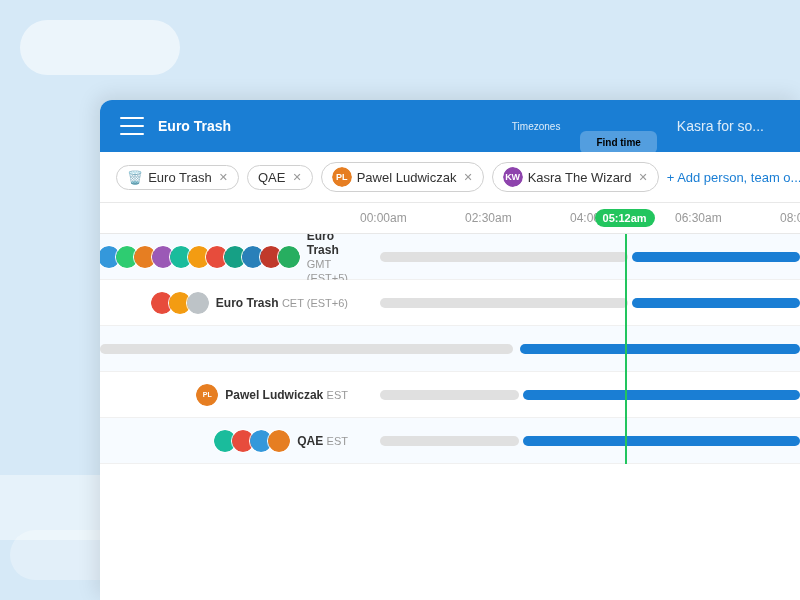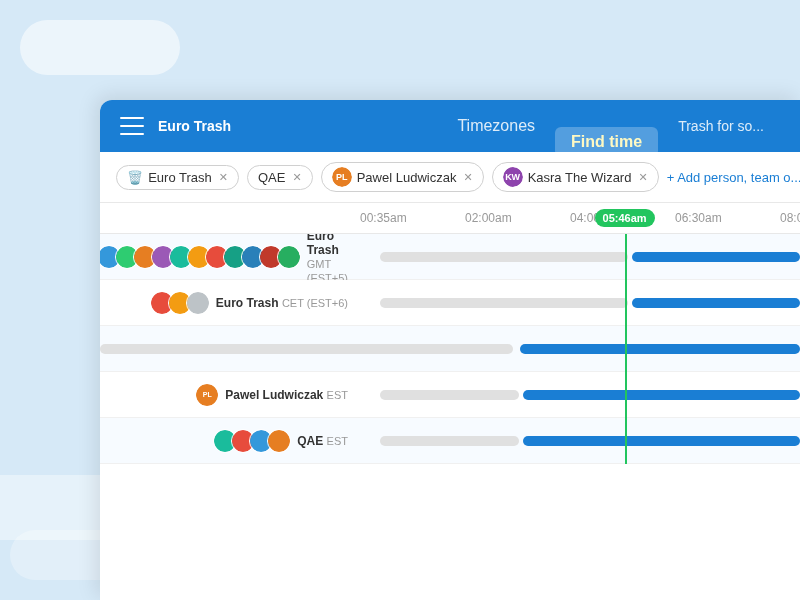--- a/index.html
+++ b/index.html
@@ -95,28 +95,28 @@
       color: rgba(255,255,255,0.8);
     }
     .header-nav {
       display: flex;
       align-items: center;
       gap: 4px;
     }
     .nav-item {
       padding: 6px 16px;
       color: rgba(255,255,255,0.85);
-      font-size: 16px;
+      font-size: 10px;
       cursor: pointer;
       border-radius: 6px;
       white-space: nowrap;
     }
     .nav-item.active {
       background: rgba(255,255,255,0.25);
-      color: #fef9c3;
+      color: #000000;
       font-weight: 600;
       margin-top: 32px;
     }
     .nav-item-search {
       padding: 6px 16px;
       color: rgba(255,255,255,0.85);
       font-size: 14px;
       cursor: pointer;
       white-space: nowrap;
     }
@@ -338,21 +338,21 @@
       <span></span>
       <span></span>
       <span></span>
     </div>
     <div class="header-title-group">
       <div class="header-title">Euro Trash</div>
     </div>
     <div class="header-nav">
       <div class="nav-item">Timezones</div>
       <div class="nav-item active">Find time</div>
-      <div class="nav-item-search">Trash for so...</div>
+      <div class="nav-item-search">Kasra for so...</div>
     </div>
   </div>
 
   <div class="tag-bar">
     <div class="tag">
       <span class="tag-icon">🗑️</span>
       <span>Euro Trash</span>
       <span class="tag-close">✕</span>
     </div>
     <div class="tag">
@@ -374,28 +374,28 @@
       <span class="tag-close">✕</span>
     </div>
     <div class="add-person">+ Add person, team o...</div>
   </div>
 
   <div class="timeline-container">
 
     <div class="time-header">
       <div class="time-header-spacer"></div>
       <div class="time-labels">
-        <span class="time-label">00:35am</span>
-        <span class="time-label">02:00am</span>
+        <span class="time-label">00:00am</span>
+        <span class="time-label">02:30am</span>
         <span class="time-label">04:00am</span>
         <span class="time-label">06:30am</span>
         <span class="time-label">08:00am</span>
 
         <div class="current-time-pill" style="left: calc(105px * 2.52);">
-          <span>05:46am</span>
+          <span>05:12am</span>
         </div>
       </div>
     </div>
 
     <div class="rows-container">
 
       <div class="row">
         <div class="row-label">
           <div class="avatar-stack">
             <div class="av">

